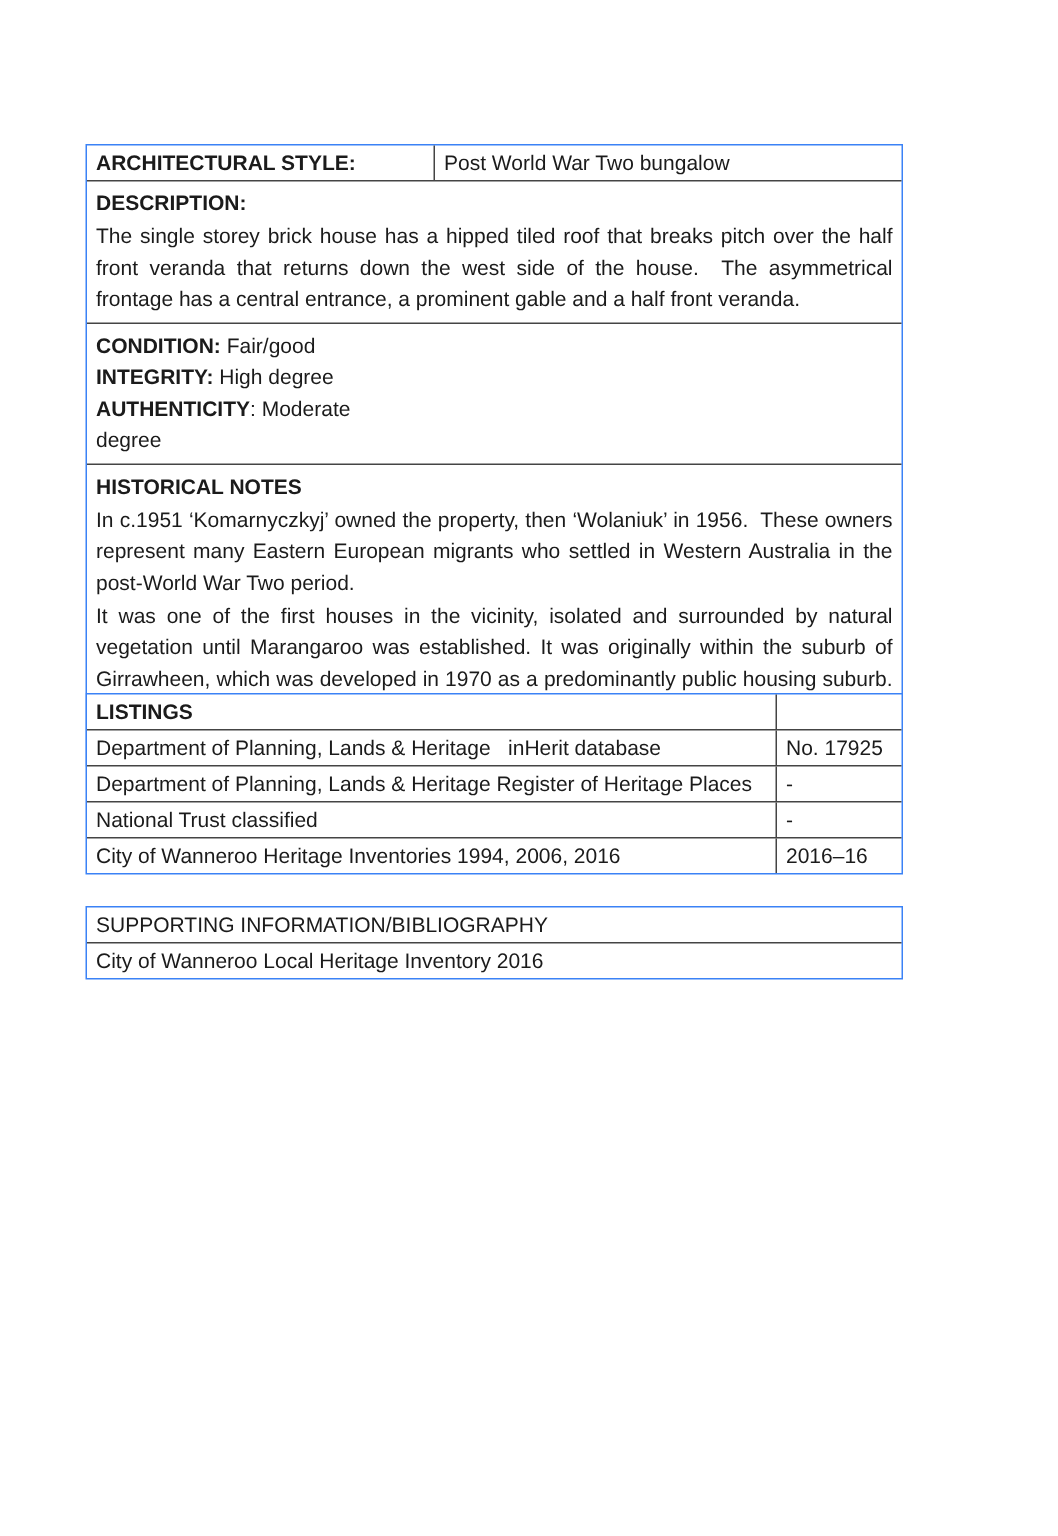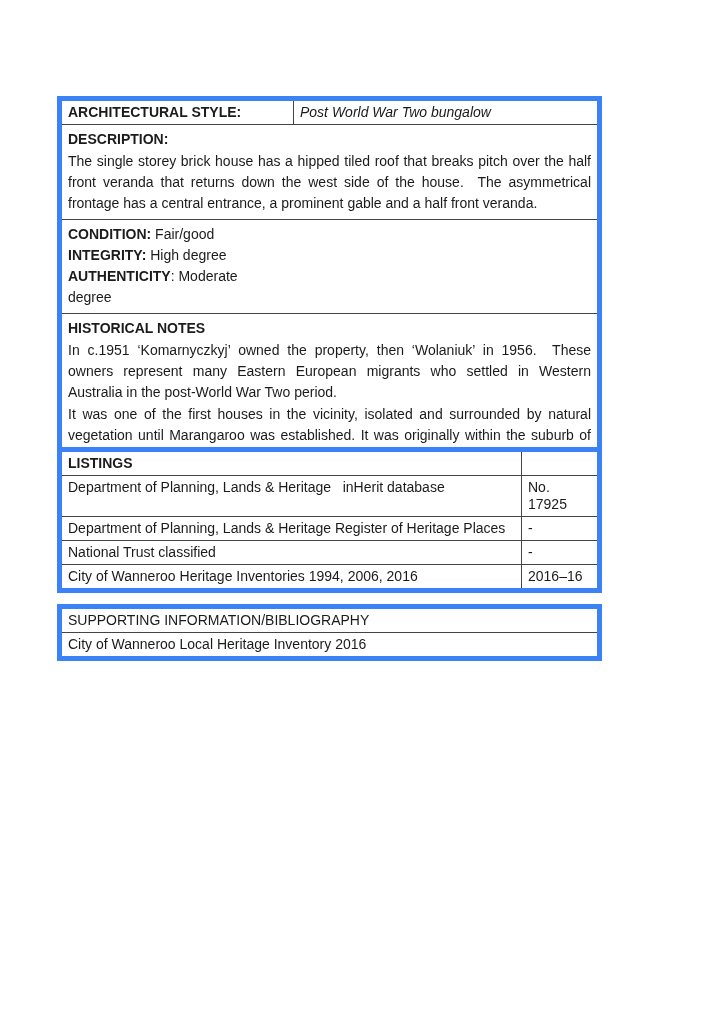--- a/index.html
+++ b/index.html
@@ -11,44 +11,43 @@
     color: #1b1b1b;
     font-size: 14px;
     position: relative;
   }
   .page { position: absolute; inset: 0; background: #ffffff; }
 
   .doc-table {
     position: absolute;
     left: 57px;
     width: 545px;
-    border: 5px solid #3b82f6;
+    border: 1px solid #3b82f6;
     background: #ffffff;
   }
   .main-table { top: 96px; }
-  .listings-table { top: 447px; }
+  .listings-table { top: 462px; }
   .supporting-table { top: 604px; }
 
   .row { border-top: 1px solid #444; }
   .row:first-child { border-top: none; }
 
   
   .style-row { display: flex; align-items: stretch; }
   .style-row .label-cell {
     width: 232px;
     border-right: 1px solid #444;
     padding: 3px 6px;
     font-weight: bold;
     line-height: 17px;
   }
   .style-row .value-cell {
     flex: 1;
     padding: 3px 6px;
     line-height: 17px;
-    font-style: italic;
   }
 
   .block-row { padding: 4px 6px 5px 6px; }
   .hdr { font-weight: bold; line-height: 21px; }
   .para {
     text-align: justify;
     line-height: 21px;
     margin-top: 1px;
   }
 

